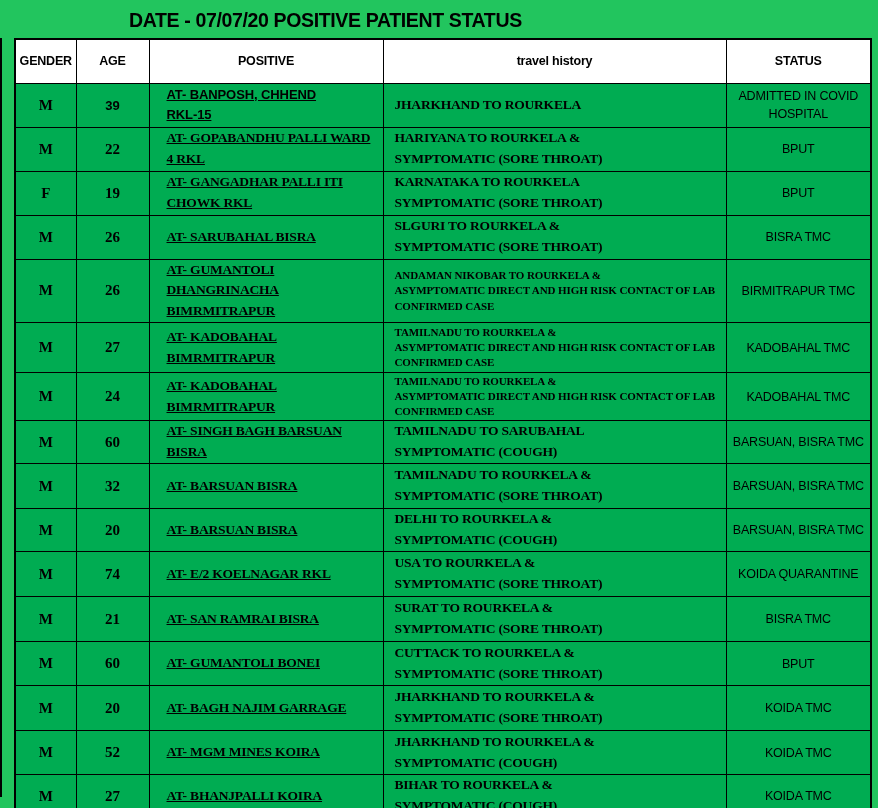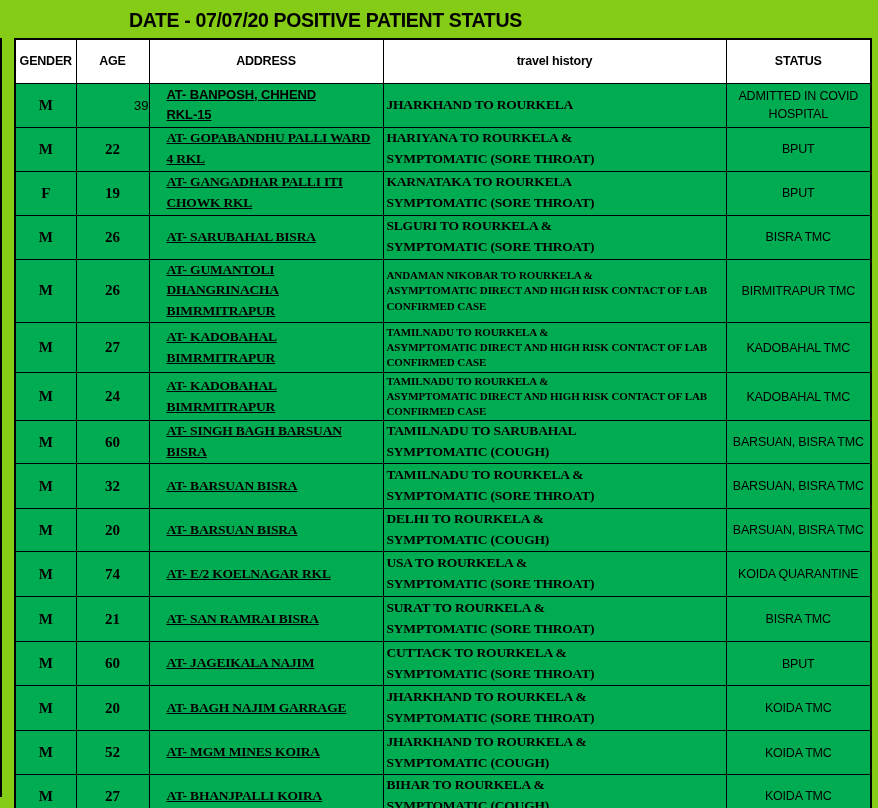--- a/index.html
+++ b/index.html
@@ -1,21 +1,21 @@
 <!DOCTYPE html>
 <html><head>
 <meta charset="utf-8">
 <style>
   * { margin: 0; padding: 0; box-sizing: border-box; }
   html, body { background: #ffffff; }
   .page {
     position: relative;
     width: 878px;
     height: 808px;
-    background: #84cc16;
+    background: #22c55e;
     overflow: hidden;
     font-family: "Liberation Sans", sans-serif;
     color: #000000;
   }
   .title {
     position: absolute;
     left: 129px;
     top: 8px;
     font-size: 21px;
     font-weight: bold;
@@ -70,42 +70,41 @@
     padding-left: 17px;
     line-height: 1.55;
     letter-spacing: -0.2px;
     text-decoration: underline;
   }
   .c-travel {
     font-family: "Liberation Serif", serif;
     font-size: 13.5px;
     font-weight: bold;
     text-align: left;
-    padding-left: 3px;
+    padding-left: 11px;
     line-height: 1.55;
     letter-spacing: -0.2px;
   }
   .c-travel.small {
     font-size: 11px;
     line-height: 1.4;
     letter-spacing: -0.1px;
   }
   .c-status {
     font-family: "Liberation Sans", sans-serif;
     font-size: 12.5px;
     font-weight: normal;
     text-align: center;
     letter-spacing: -0.2px;
     line-height: 1.45;
   }
   tr.first-row .c-age {
     font-family: "Liberation Sans", sans-serif;
-    font-weight: normal;
+    font-weight: bold;
     font-size: 13px;
-    text-align: right;
   }
   tr.first-row .c-address {
     font-family: "Liberation Sans", sans-serif;
     font-size: 13px;
     letter-spacing: -0.1px;
   }
 </style>
 </head>
 <body>
 
@@ -118,21 +117,21 @@
       <col style="width: 61px;">
       <col style="width: 73px;">
       <col style="width: 234px;">
       <col style="width: 343px;">
       <col style="width: 145px;">
     </colgroup>
     <thead>
       <tr>
         <th>GENDER</th>
         <th>AGE</th>
-        <th>ADDRESS</th>
+        <th>POSITIVE</th>
         <th>travel history</th>
         <th>STATUS</th>
       </tr>
     </thead>
     <tbody>
         <tr class="first-row" style="height: 44px;">
           <td class="c-gender">
             <div>M</div>
           </td>
           <td class="c-age">
@@ -358,21 +357,21 @@
           </td>
         </tr>
         <tr style="height: 44px;">
           <td class="c-gender">
             <div>M</div>
           </td>
           <td class="c-age">
             <div>60</div>
           </td>
           <td class="c-address">
-            <div>AT- JAGEIKALA NAJIM</div>
+            <div>AT- GUMANTOLI BONEI</div>
           </td>
           <td class="c-travel">
             <div>CUTTACK TO ROURKELA &amp;</div>
             <div>SYMPTOMATIC (SORE THROAT)</div>
           </td>
           <td class="c-status">
             <div>BPUT</div>
           </td>
         </tr>
         <tr style="height: 45px;">

